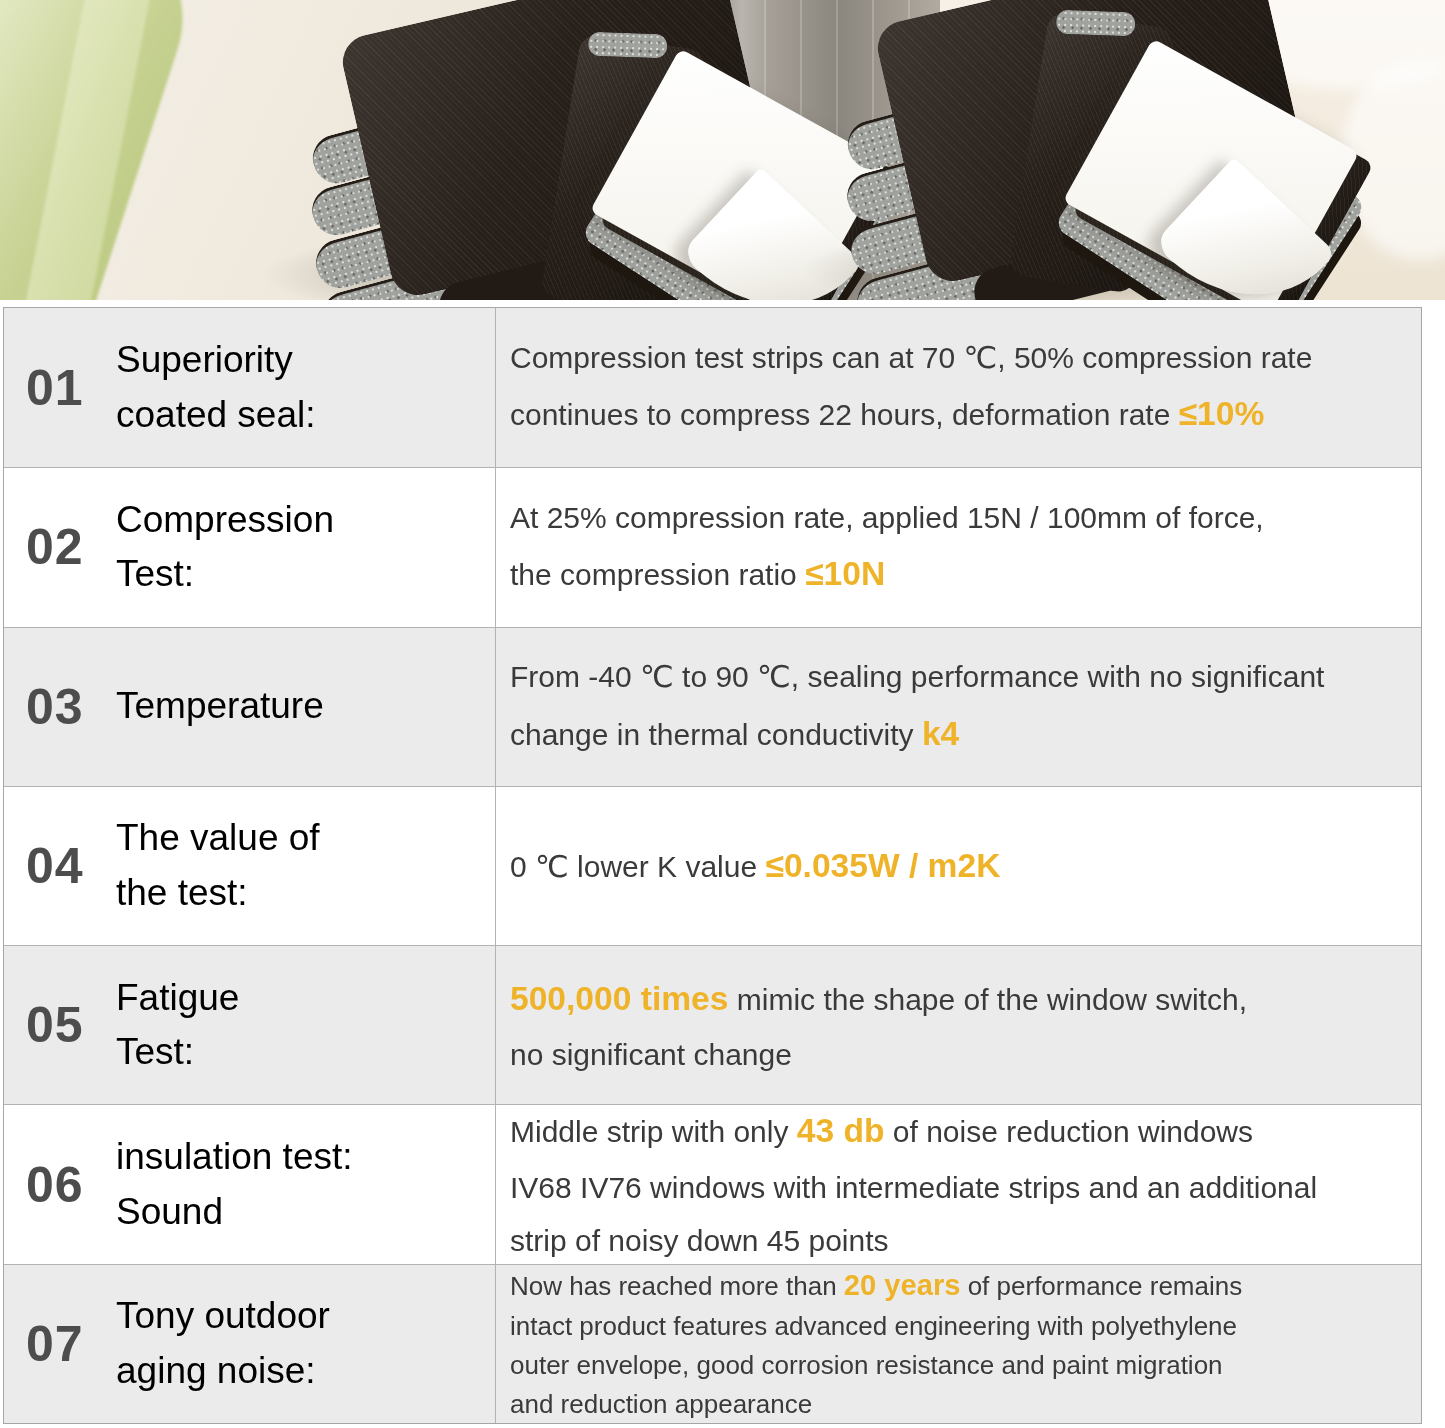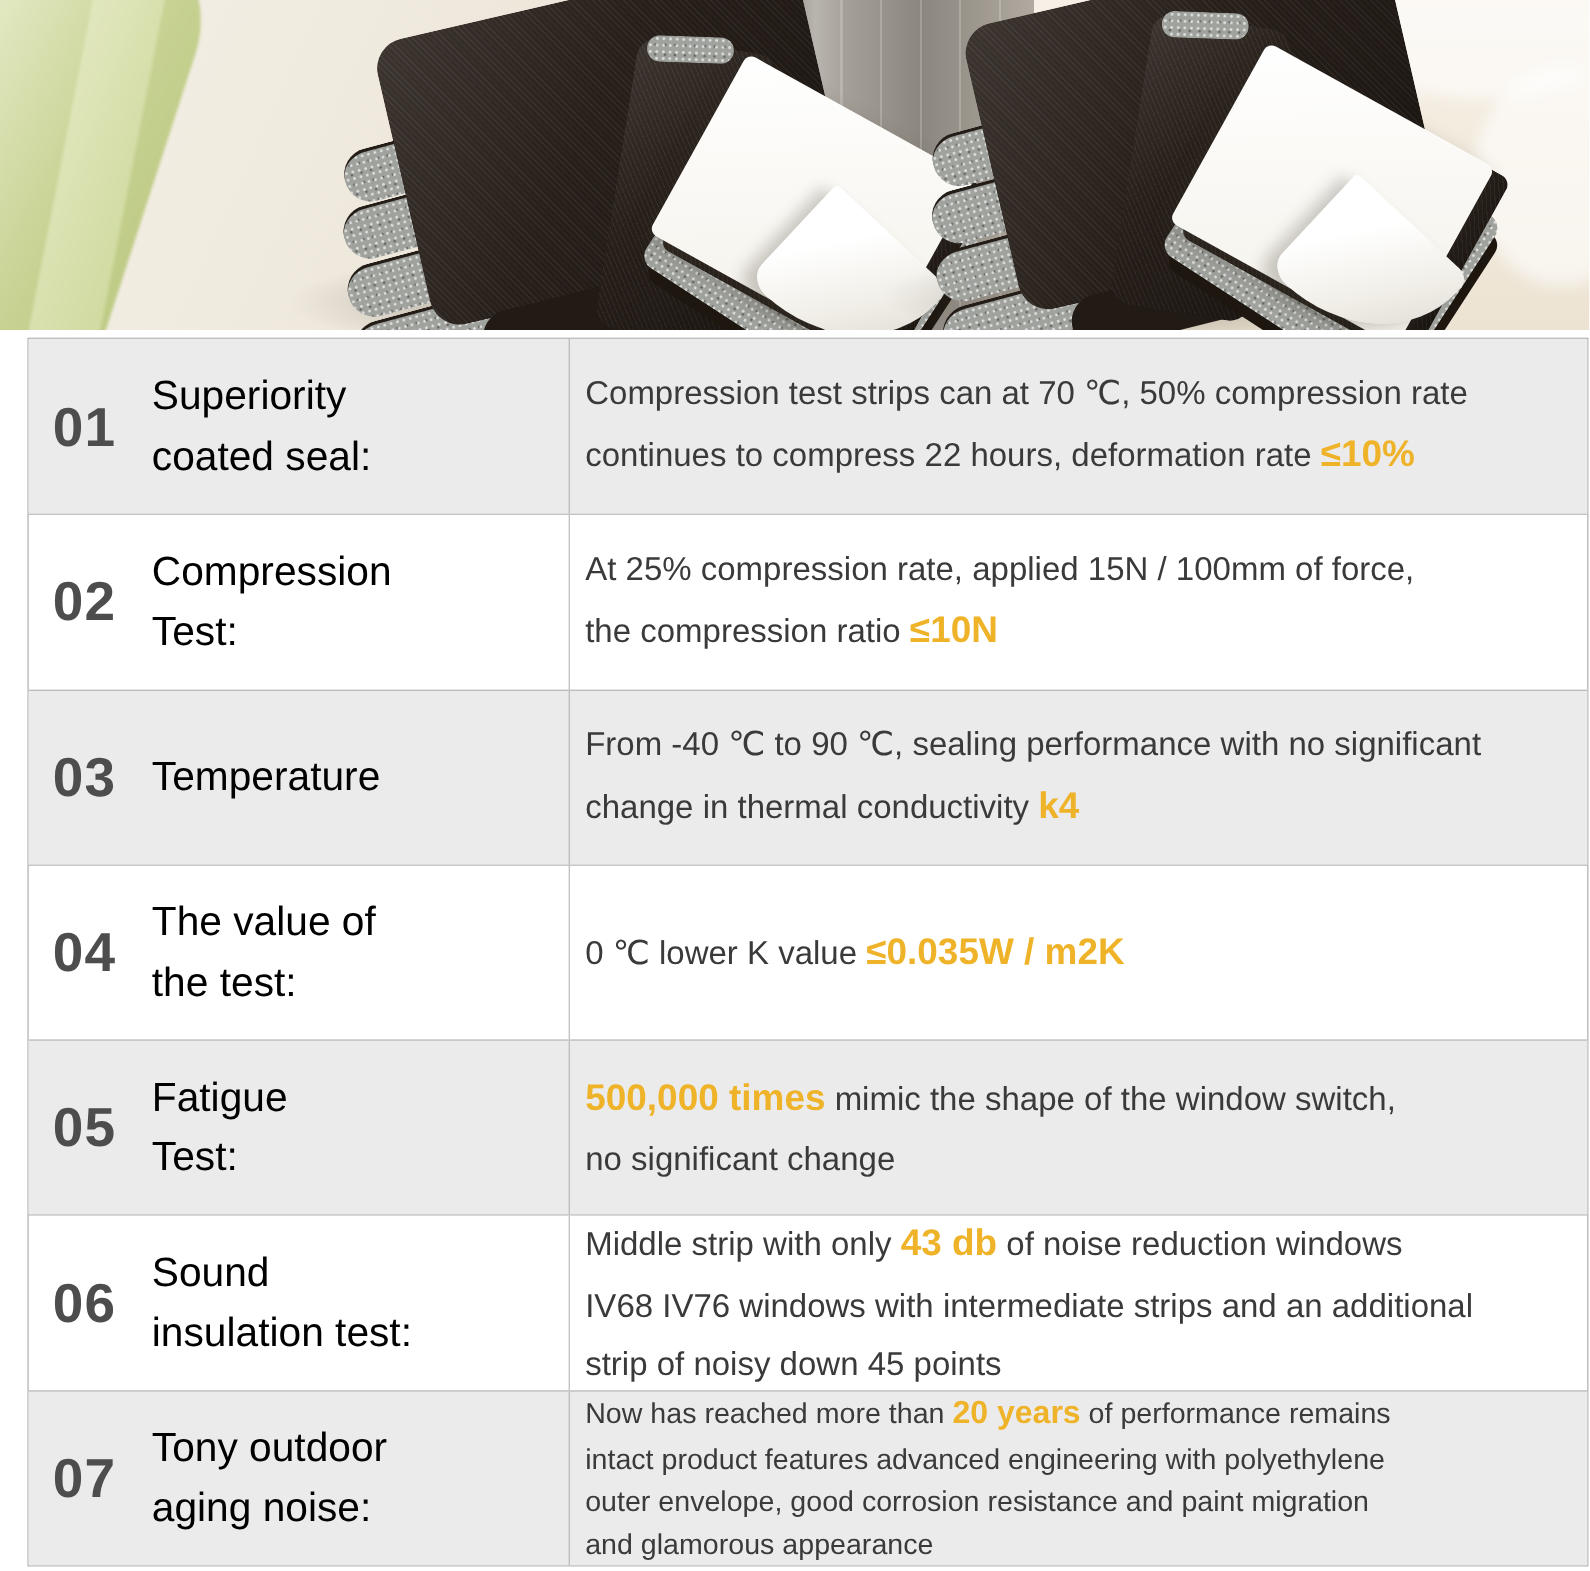--- a/index.html
+++ b/index.html
@@ -59,21 +59,21 @@
              box-shadow:10px 12px 0 -2px #1d1710;}
   .paperback{position:absolute;left:18px;top:-26px;width:240px;height:190px;border-radius:10px;transform:rotate(29deg);}
   .paper{position:absolute;left:8px;top:-36px;width:236px;height:186px;border-radius:8px;transform:rotate(29deg);
          background:linear-gradient(150deg,#ffffff 0%,#f7f5ef 70%,#efece4 100%);
          box-shadow:0 8px 18px rgba(60,55,45,.30);}
   .curl{position:absolute;right:-16px;bottom:-12px;width:140px;height:118px;transform:rotate(14deg);
         background:linear-gradient(305deg,#d6d3ca 0%,#f0eee7 38%,#ffffff 72%);
         border-radius:4% 10% 88% 16%;box-shadow:-8px 10px 14px rgba(60,55,45,.25);}
 
   
-  .spec-table{position:absolute;left:25px;top:307px;width:1419px;height:1117px;
+  .spec-table{position:absolute;left:3px;top:307px;width:1419px;height:1117px;
               border:1px solid #a6a6a6;box-sizing:border-box;
               display:grid;grid-template-rows:repeat(7,1fr);background:#ffffff;}
   .row{display:flex;border-top:1px solid #b3b3b3;min-height:0;}
   .row:first-child{border-top:none;}
   .row.shade{background:#ebebeb;}
   .cell-l{width:492px;flex:0 0 492px;border-right:1px solid #b3b3b3;box-sizing:border-box;
           display:flex;align-items:center;padding-left:22px;}
   .num{width:62px;font-size:50px;font-weight:700;color:#4d4d4d;letter-spacing:1px;line-height:1;}
   .title{margin-left:28px;font-size:37px;font-weight:500;color:#000000;line-height:1.48;}
   .title span{display:block;}
@@ -203,40 +203,40 @@
         </div>
         <div class="cell-r">
           <p><span class="hl">500,000 times</span><span> mimic the shape of the window switch,</span></p>
           <p><span>no significant change</span></p>
         </div>
       </div>
       <div class="row">
         <div class="cell-l">
           <div class="num">06</div>
           <div class="title">
+            <span>insulation test:</span>
             <span>Sound</span>
-            <span>insulation test:</span>
           </div>
         </div>
         <div class="cell-r">
           <p><span>Middle strip with only </span><span class="hl">43 db</span><span> of noise reduction windows</span></p>
           <p><span>IV68 IV76 windows with intermediate strips and an additional</span></p>
           <p><span>strip of noisy down 45 points</span></p>
         </div>
       </div>
       <div class="row shade tight">
         <div class="cell-l">
           <div class="num">07</div>
           <div class="title">
             <span>Tony outdoor</span>
             <span>aging noise:</span>
           </div>
         </div>
         <div class="cell-r">
           <p><span>Now has reached more than </span><span class="hl">20 years</span><span> of performance remains</span></p>
           <p><span>intact product features advanced engineering with polyethylene</span></p>
           <p><span>outer envelope, good corrosion resistance and paint migration</span></p>
-          <p><span>and glamorous appearance</span></p>
+          <p><span>and reduction appearance</span></p>
         </div>
       </div>
     </div>
 
 </div>
 
 </body></html>

